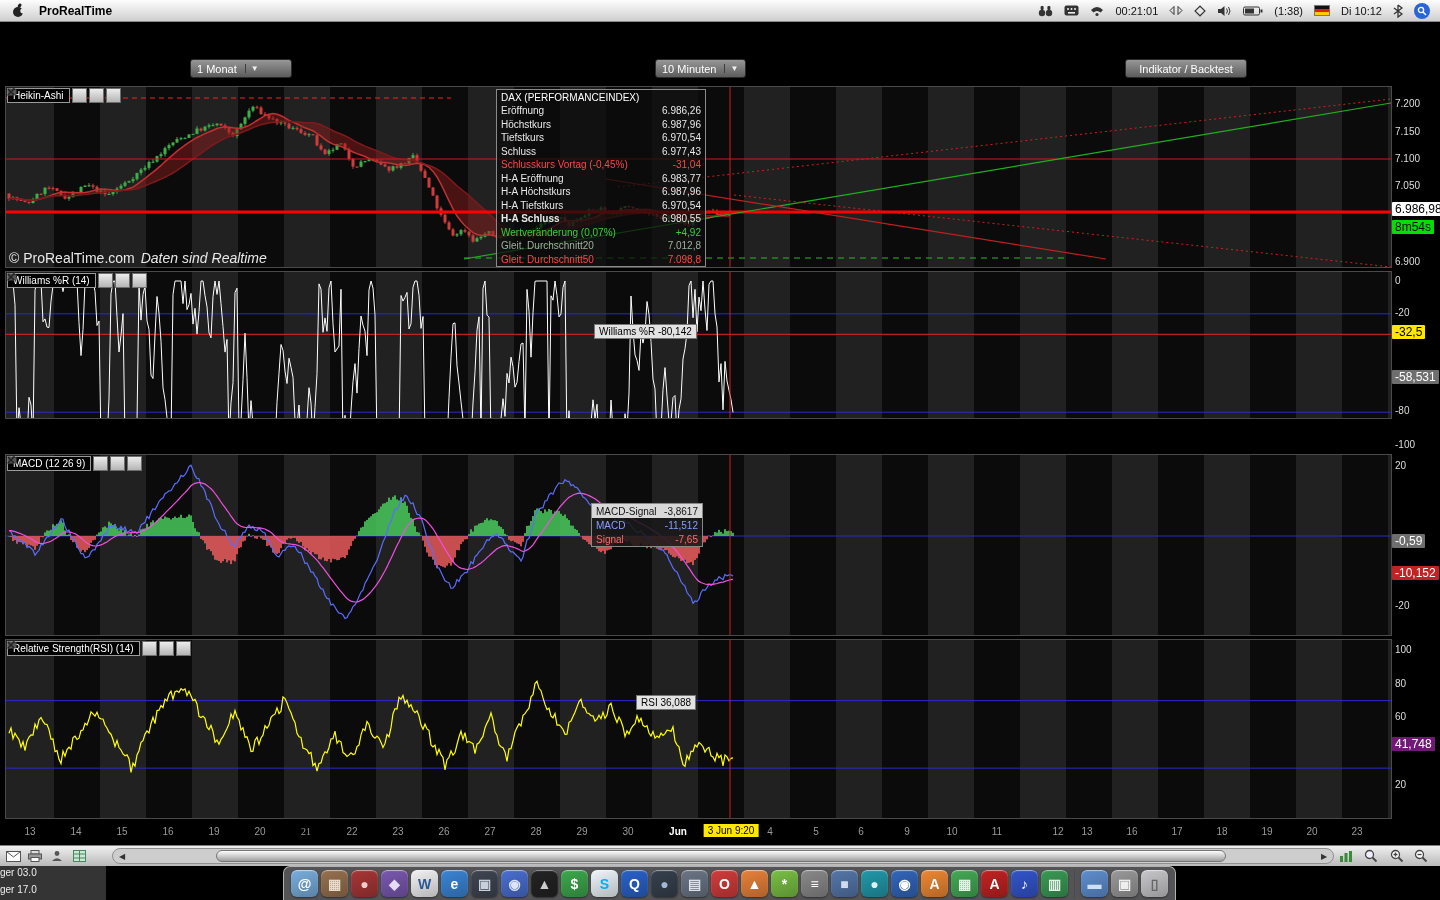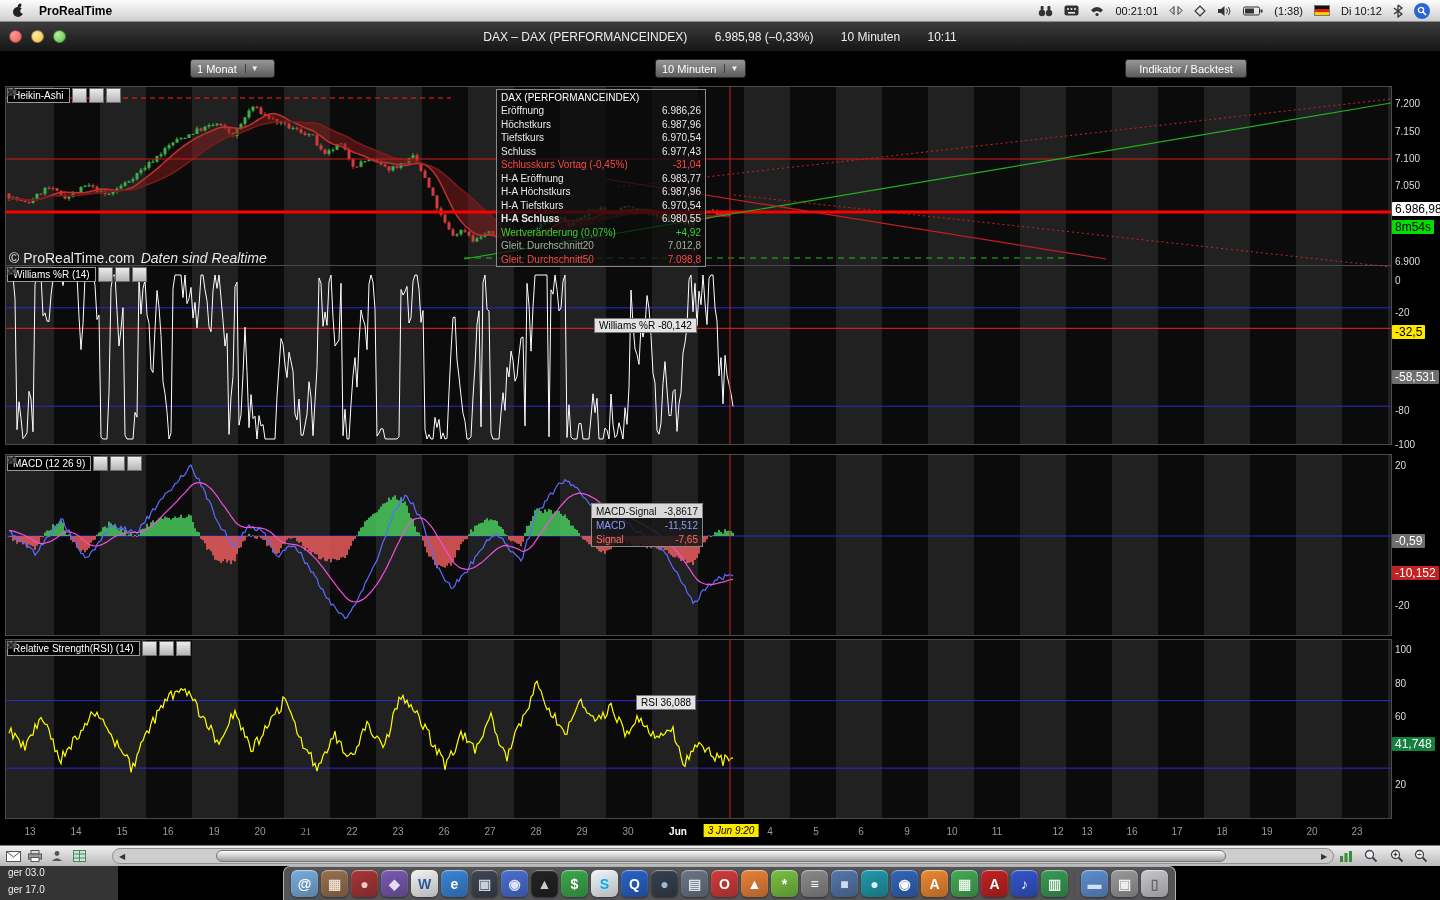--- a/index.html
+++ b/index.html
@@ -29,29 +29,29 @@
   .tl.grn{background:radial-gradient(circle at 35% 30%,#b4f0a0,#58c443)}
   .title-text{position:absolute;left:0;right:0;text-align:center;white-space:nowrap}
   .title-text span{margin:0 12px}
 
   
   .toolbar{position:absolute;top:52px;left:0;width:1440px;height:34px;background:#000;z-index:18}
   .dd,.tb-btn{position:absolute;top:7px;height:19px;display:flex;align-items:center;
     background:linear-gradient(#979797,#5c5c5c);border:1px solid #2a2a2a;border-radius:3px;
     color:#fff;font-size:11px;padding:0 6px;cursor:default}
   .dd .dd-arrow{margin-left:8px;border-left:1px solid #3d3d3d;padding-left:5px;font-size:8px;color:#eee}
-  #dd-range{left:190px;width:85px}
+  #dd-range{left:190px;width:102px}
   #dd-tf{left:655px;width:91px}
   #btn-ind{left:1125px;width:122px;justify-content:center}
 
   
   .panel{position:absolute;left:5px;width:1387px;border:1px solid #4a4a4a;overflow:hidden;
     background:repeating-linear-gradient(90deg,#212121 0 46px,#0b0b0b 46px 92px);background-position:2px 0}
   #p-main{top:86px;height:182px}
-  #p-wil{top:265px;height:180px}
+  #p-wil{top:271px;height:148px}
   #p-macd{top:454px;height:182px}
   #p-rsi{top:639px;height:180px}
   .panel svg{position:absolute;left:0;top:0;z-index:1}
   .chip-row{position:absolute;top:1px;left:1px;display:flex;gap:2px;z-index:5}
   .chip{background:#000;border:1px solid #9a9a9a;color:#fff;font-size:10px;padding:0 5px;height:15px;display:flex;align-items:center;white-space:nowrap}
   .icon-chip{width:15px;height:15px;background:linear-gradient(#ececec,#b5b5b5);border:1px solid #6d6d6d;display:flex;align-items:center;justify-content:center}
 
   .info{position:absolute;left:490px;top:2px;width:210px;bottom:0;background:rgba(12,12,12,.74);
     border:1px solid #8a8a8a;z-index:4;font-size:10px;color:#ddd;padding:1px 4px;overflow:hidden}
   .info .t{color:#fff;height:13px;line-height:13px}
@@ -87,22 +87,22 @@
     background:linear-gradient(#fdfdfd,#9f9f9f);border:1px solid #777}
 
   
   .dock{position:absolute;left:283px;top:866px;height:34px;display:flex;align-items:center;gap:3px;
     padding:2px 7px;background:rgba(220,222,230,.38);border:1px solid rgba(255,255,255,.55);border-bottom:none;
     border-radius:7px 7px 0 0;z-index:16}
   .dock-icon{width:27px;height:27px;border-radius:6px;display:flex;align-items:center;justify-content:center;
     font-size:14px;font-weight:bold;box-shadow:inset 0 1px 1px rgba(255,255,255,.55),0 1px 2px rgba(0,0,0,.45)}
   .dock-sep{width:1px;height:28px;background:rgba(70,70,70,.65);margin:0 3px}
 
-  .corner-frag{position:absolute;left:0;top:861px;width:118px;height:39px;background:#343434;
-    border-top:1px solid #555;color:#eee;font-size:10px;z-index:14;padding:2px 8px;line-height:17px}
+  .corner-frag{position:absolute;left:0;top:861px;width:106px;height:39px;background:#343434;
+    border-top:1px solid #555;color:#eee;font-size:10px;z-index:14;padding:2px 0;line-height:17px}
 </style>
 </head>
 <body>
 
 <div class="screen">
 
   <div class="menubar">
     <span class="apple">
       <svg width="13" height="15" viewBox="0 0 13 15">
         <circle cx="6" cy="9" r="5" fill="#222"></circle>
@@ -176,31 +176,20 @@
       </span>
       <span class="spotlight">
         <svg width="10" height="10" viewBox="0 0 10 10">
             <circle cx="4" cy="4" r="2.6" fill="none" stroke="#fff" stroke-width="1.4"></circle>
             <line x1="6" y1="6" x2="9" y2="9" stroke="#fff" stroke-width="1.6"></line>
           </svg>
       </span>
     </div>
   </div>
 
-  <div class="titlebar">
-    <span class="tl red"></span>
-    <span class="tl yel"></span>
-    <span class="tl grn"></span>
-    <div class="title-text">
-      <span>DAX – DAX (PERFORMANCEINDEX)</span>
-      <span>6.985,98 (–0,33%)</span>
-      <span>10 Minuten</span>
-      <span>10:11</span>
-    </div>
-  </div>
 
   <div class="toolbar">
     <div class="dd" id="dd-range">
       <span>1 Monat</span>
       <span class="dd-arrow">▼</span>
     </div>
     <div class="dd" id="dd-tf">
       <span>10 Minuten</span>
       <span class="dd-arrow">▼</span>
     </div>
@@ -1144,21 +1133,21 @@
       <span class="ytick" style="top: 563px;">100</span>
       <span class="ytick" style="top: 597px;">80</span>
       <span class="ytick" style="top: 630px;">60</span>
       <span class="ytick" style="top: 698px;">20</span>
       <span class="ytag" style="top: 123px; background: rgb(255, 255, 255); color: rgb(0, 0, 0);">6.986,98</span>
       <span class="ytag" style="top: 141px; background: rgb(0, 224, 0); color: rgb(0, 0, 0);">8m54s</span>
       <span class="ytag" style="top: 246px; background: rgb(255, 232, 0); color: rgb(0, 0, 0);">-32,5</span>
       <span class="ytag" style="top: 291px; background: rgb(110, 110, 110); color: rgb(255, 255, 255);">-58,531</span>
       <span class="ytag" style="top: 455px; background: rgb(110, 110, 110); color: rgb(255, 255, 255);">-0,59</span>
       <span class="ytag" style="top: 487px; background: rgb(194, 34, 34); color: rgb(255, 255, 255);">-10,152</span>
-      <span class="ytag" style="top: 658px; background: #15803d; color: rgb(255, 255, 255);">41,748</span>
+      <span class="ytag" style="top: 658px; background: #701a75; color: rgb(255, 255, 255);">41,748</span>
     </div>
 
   <div class="xaxis" id="xaxis">
       <span class="xlab" style="left: 25px;">13</span>
       <span class="xlab" style="left: 71px;">14</span>
       <span class="xlab" style="left: 117px;">15</span>
       <span class="xlab" style="left: 163px;">16</span>
       <span class="xlab" style="left: 209px;">19</span>
       <span class="xlab" style="left: 255px;">20</span>
       <span class="xlab" style="left: 301px; font-family: Liberation Serif, serif;">21</span>
@@ -1177,21 +1166,21 @@
       <span class="xlab" style="left: 947px;">10</span>
       <span class="xlab" style="left: 992px;">11</span>
       <span class="xlab" style="left: 1037px; margin-left: 16px;">12</span>
       <span class="xlab" style="left: 1082px;">13</span>
       <span class="xlab" style="left: 1127px;">16</span>
       <span class="xlab" style="left: 1172px;">17</span>
       <span class="xlab" style="left: 1217px;">18</span>
       <span class="xlab" style="left: 1262px;">19</span>
       <span class="xlab" style="left: 1307px;">20</span>
       <span class="xlab" style="left: 1352px;">23</span>
-      <span class="xhl" style="left: 726px; font-style: italic;">3 Jun 9:20</span>
+      <span class="xhl" style="left: 726px;">3 Jun 9:20</span>
     </div>
 
   <div class="scrollrow">
     <span class="sr-ic" style="left:4px">
         <svg width="15" height="11" viewBox="0 0 15 11">
           <rect x="0.5" y="0.5" width="14" height="10" fill="#fdfdfd" stroke="#555"></rect>
           <path d="M0.5 0.5 L7.5 6 L14.5 0.5" fill="none" stroke="#555"></path>
         </svg>
       </span>
     <span class="sr-ic" style="left:26px">

